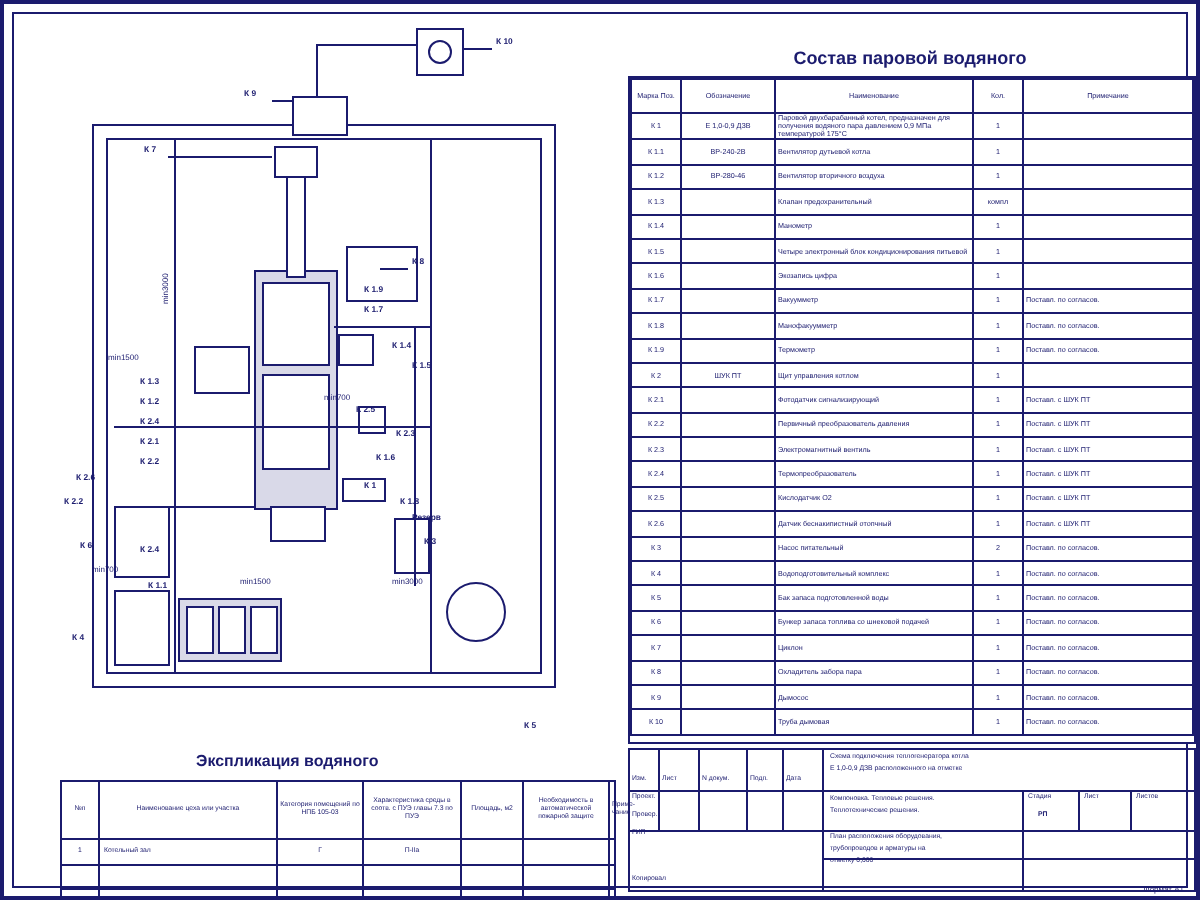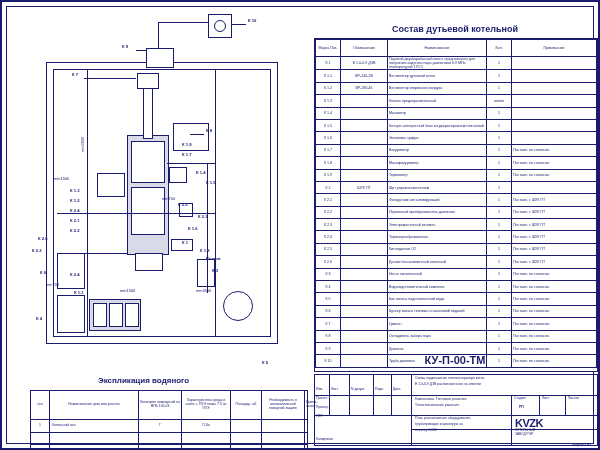--- a/index.html
+++ b/index.html
@@ -143,21 +143,21 @@
     <div class="lbl b" style="left:252px;top:350px;">К 5</div>
 
     <div class="dim" style="left:44px;top:166px;">min1500</div>
     <div class="dim" style="left:70px;top:142px;transform:rotate(-90deg);transform-origin:left top;">min3000</div>
     <div class="dim" style="left:152px;top:186px;">min700</div>
     <div class="dim" style="left:36px;top:272px;">min700</div>
     <div class="dim" style="left:110px;top:278px;">min1500</div>
     <div class="dim" style="left:186px;top:278px;">min3000</div>
   </div>
 
-  <div id="spec-title">Состав дутьевой котельной</div>
+  <div id="spec-title">Состав паровой водяного</div>
   <div id="spec">
     <table class="spec">
       <thead>
         <tr>
           <th class="c-mark">Марка Поз.</th>
           <th class="c-des">Обозначение</th>
           <th class="c-name" style="text-align:center">Наименование</th>
           <th class="c-qty">Кол.</th>
           <th class="c-note" style="text-align:center">Примечание</th>
         </tr>
@@ -381,21 +381,20 @@
             <td style="height: 11px;">&nbsp;</td>
             <td style="height: 11px;">&nbsp;</td>
             <td style="height: 11px;">&nbsp;</td>
             <td style="height: 11px;">&nbsp;</td>
             <td style="height: 11px;">&nbsp;</td>
           </tr>
         </tbody>
     </table>
   </div>
 
-  <div id="stamp-code">КУ-П-00-ТМ</div>
   <div id="stamp">
 
     <div class="st-row" style="top:20px;"></div>
     <div class="st-row" style="top:40px;"></div>
     <div class="st-col" style="left:14px;top:0;height:40px;"></div>
     <div class="st-col" style="left:34px;top:0;height:40px;"></div>
     <div class="st-col" style="left:58px;top:0;height:40px;"></div>
     <div class="st-col" style="left:76px;top:0;height:40px;"></div>
     <div class="st-col" style="left:96px;top:0;height:70px;"></div>
     <div class="st-col" style="left:196px;top:20px;height:50px;"></div>
@@ -422,21 +421,16 @@
     <div class="st-t" style="left:1px;top:22px;">Проект.</div>
     <div class="st-t" style="left:1px;top:31px;">Провер.</div>
     <div class="st-t" style="left:1px;top:40px;">ГИП</div>
     <div class="st-t" style="left:1px;top:63px;">Копировал</div>
 
     <div class="st-t" style="left:199px;top:22px;">Стадия</div>
     <div class="st-t" style="left:227px;top:22px;">Лист</div>
     <div class="st-t" style="left:253px;top:22px;">Листов</div>
     <div class="st-t st-b" style="left:204px;top:31px;">РП</div>
 
-    <div id="logo">
-      <div class="kvzi">KVZK</div>
-      <div class="sub">КОТЕЛЬНЫЙ</div>
-      <div class="sub">ЗАВОД РЭП</div>
-    </div>
   </div>
 
   <div id="format">Формат А1</div>
 </div>
 
 </body></html>

